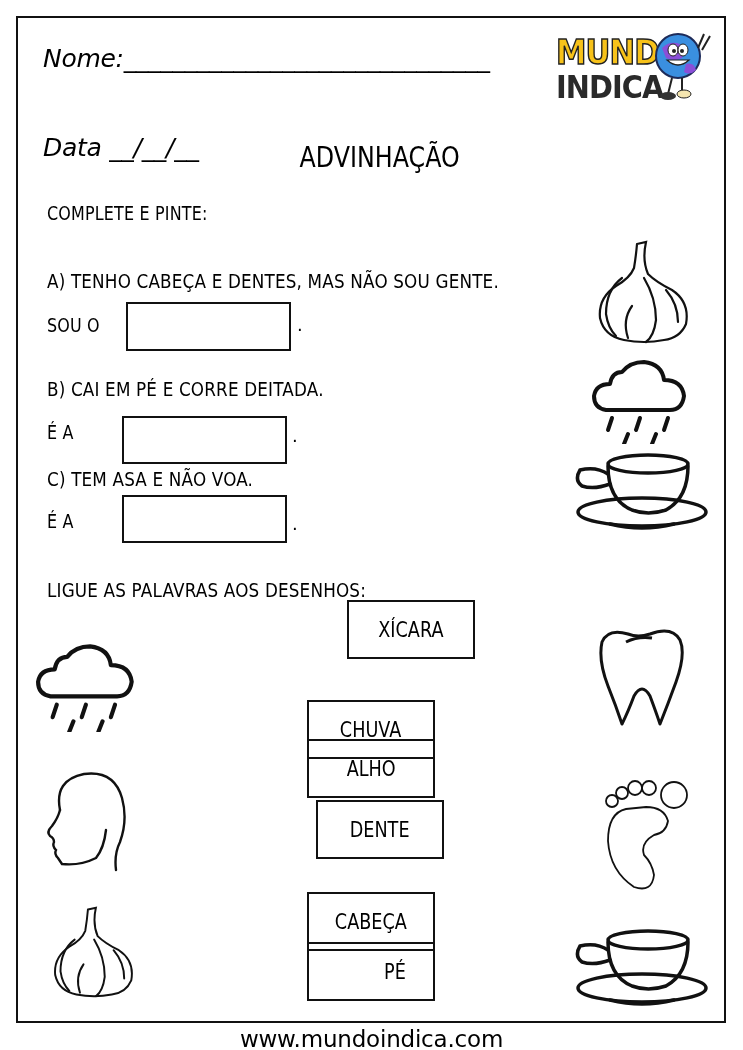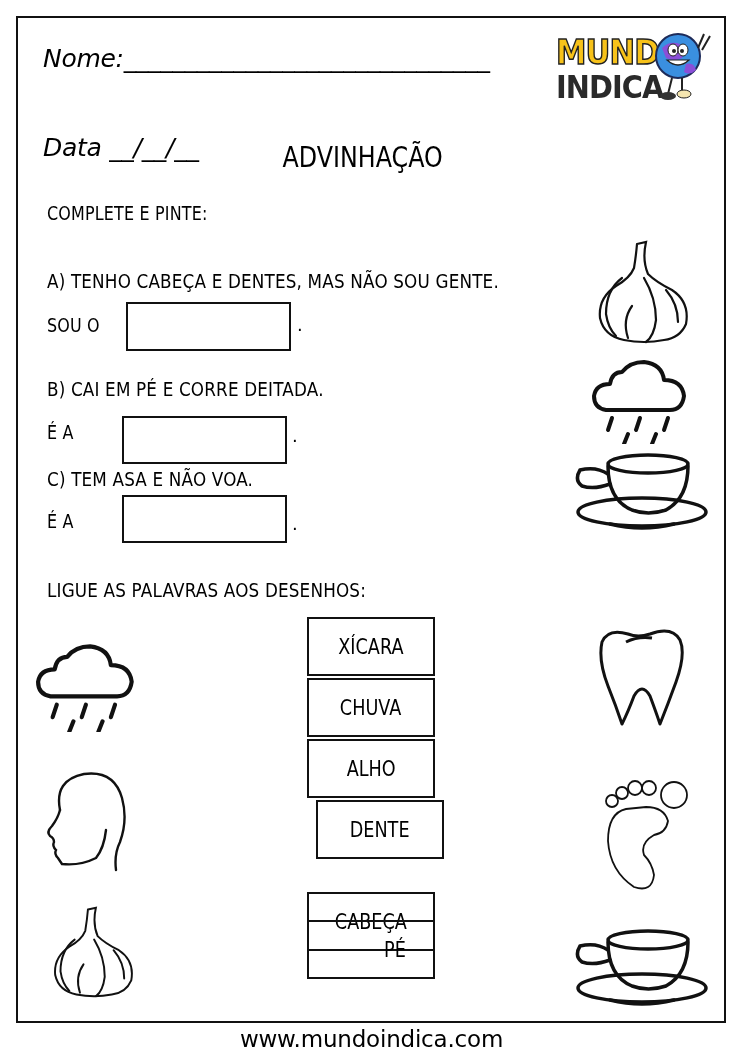--- a/index.html
+++ b/index.html
@@ -47,21 +47,21 @@
     <circle cx="22" cy="23" r="2" fill="#222"></circle>
       <circle cx="30" cy="23" r="2" fill="#222"></circle>
     <path d="M15 32 Q26 42 37 32 Z" fill="#fff" stroke="#222" stroke-width="1.2"></path>
     <path d="M46 20 L52 6 M50 22 L58 8" stroke="#222" stroke-width="2" fill="none"></path>
     <path d="M20 50 L16 66 M30 50 L30 64" stroke="#222" stroke-width="2"></path>
     <ellipse cx="16" cy="68" rx="8" ry="4" fill="#333"></ellipse>
     <ellipse cx="32" cy="66" rx="7" ry="4" fill="#f5e6b0" stroke="#222"></ellipse>
   </svg>
 </div>
 
-<div class="abs" style="left:0; width:726px; top:140px; text-align:center;">
+<div class="abs" style="left:17px; width:726px; top:140px; text-align:center;">
   <span class="title" style="display:inline-block;">ADVINHAÇÃO</span>
 </div>
 
 <div class="abs cond" style="left:47px; top:202px;">COMPLETE E PINTE:</div>
 
 <div class="abs cond" style="left:47px; top:269px; font-size:20px;">A) TENHO CABEÇA E DENTES, MAS NÃO SOU GENTE.</div>
 <div class="abs cond" style="left:47px; top:314px;">SOU O</div>
 <div class="box" style="left:126px; top:302px; width:165px; height:49px;"></div>
 <div class="abs" style="left:297px; top:314px; font-size:18px;">.</div>
 
@@ -99,36 +99,36 @@
     <ellipse cx="76" cy="12" rx="40" ry="9"></ellipse>
     <path d="M36 14 Q36 48 60 58 Q76 64 94 58 Q116 46 116 14"></path>
     <path d="M36 22 Q24 14 8 18 Q2 28 10 34 Q22 38 38 32"></path>
     <ellipse cx="70" cy="60" rx="64" ry="14"></ellipse>
     <path d="M38 72 Q70 80 102 72"></path>
   </g>
 </svg>
 
 <div class="abs cond" style="left:47px; top:578px; font-size:20px;">LIGUE AS PALAVRAS AOS DESENHOS:</div>
 
-<div class="word" style="top:617px;">
+<div class="word" style="top:600px;margin-left:40px;">
     <span>XÍCARA</span>
   </div>
-<div class="word" style="top:678px;">
+<div class="word" style="top:700px;">
     <span>CHUVA</span>
   </div>
 <div class="word" style="top:739px;">
     <span>ALHO</span>
   </div>
 <div class="word" style="top:800px;margin-left:9px;">
     <span>DENTE</span>
   </div>
 <div class="word" style="top:892px;">
     <span>CABEÇA</span>
   </div>
-<div class="word" style="top:920px;padding-left:48px;">
+<div class="word" style="top:942px;padding-left:48px;">
     <span>PÉ</span>
   </div>
 
 <svg class="icon" style="left:36px; top:642px;" width="104" height="90" viewBox="0 0 100 86">
   <g fill="none" stroke="#111" stroke-width="4" stroke-linecap="round" stroke-linejoin="round">
     <path d="M14 52 Q2 50 2 38 Q4 26 18 26 Q20 14 30 14 Q38 4 52 4 Q70 6 72 22 Q90 22 92 38 Q90 52 78 52 Z"></path>
     <path d="M20 60 L16 72"></path>
       <path d="M48 60 L44 72"></path>
       <path d="M76 60 L72 72"></path>
     <path d="M36 76 L32 86"></path>

